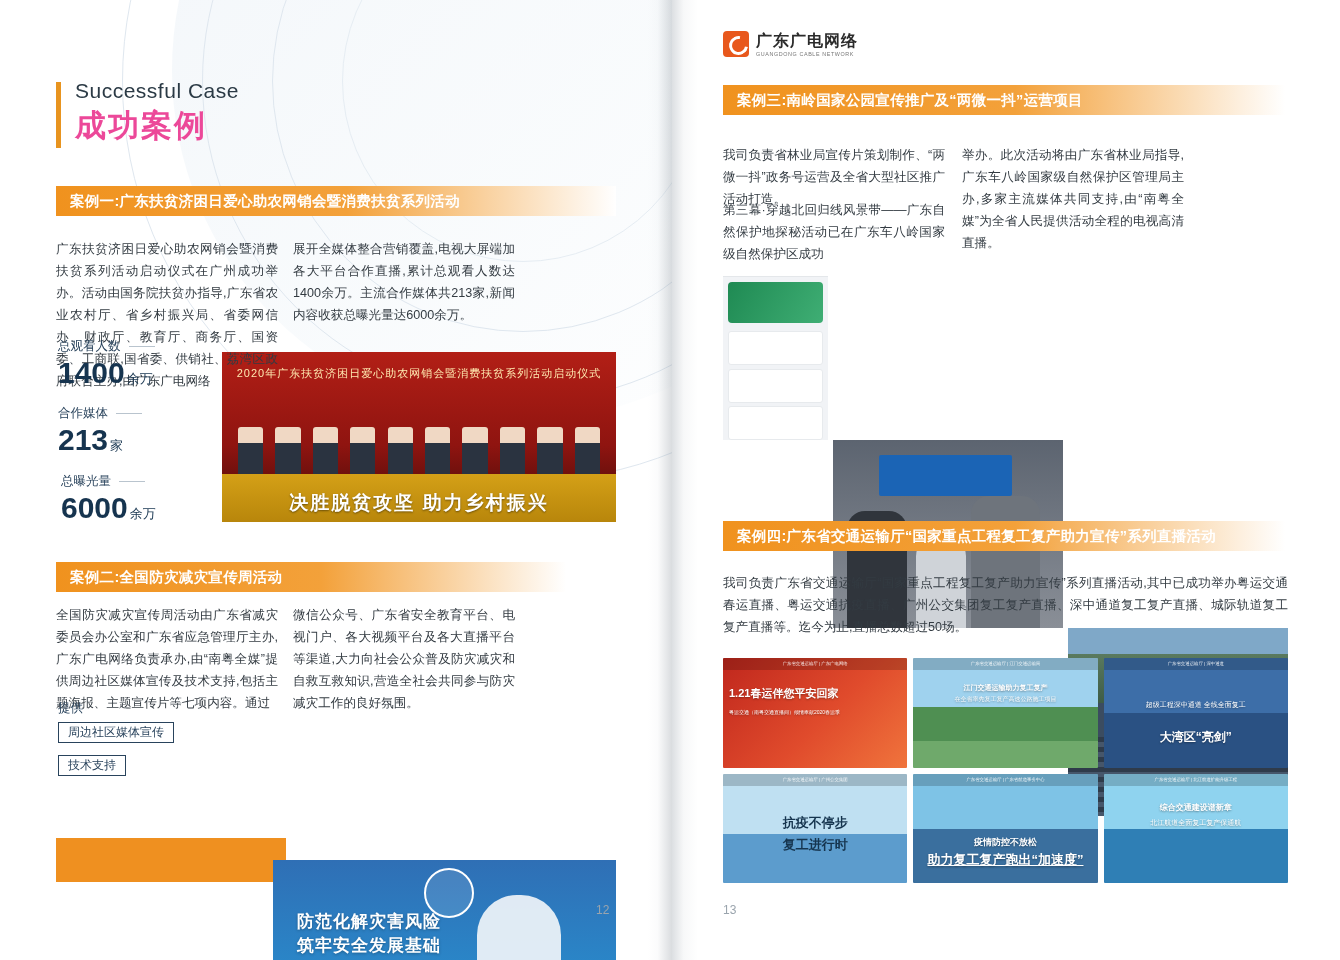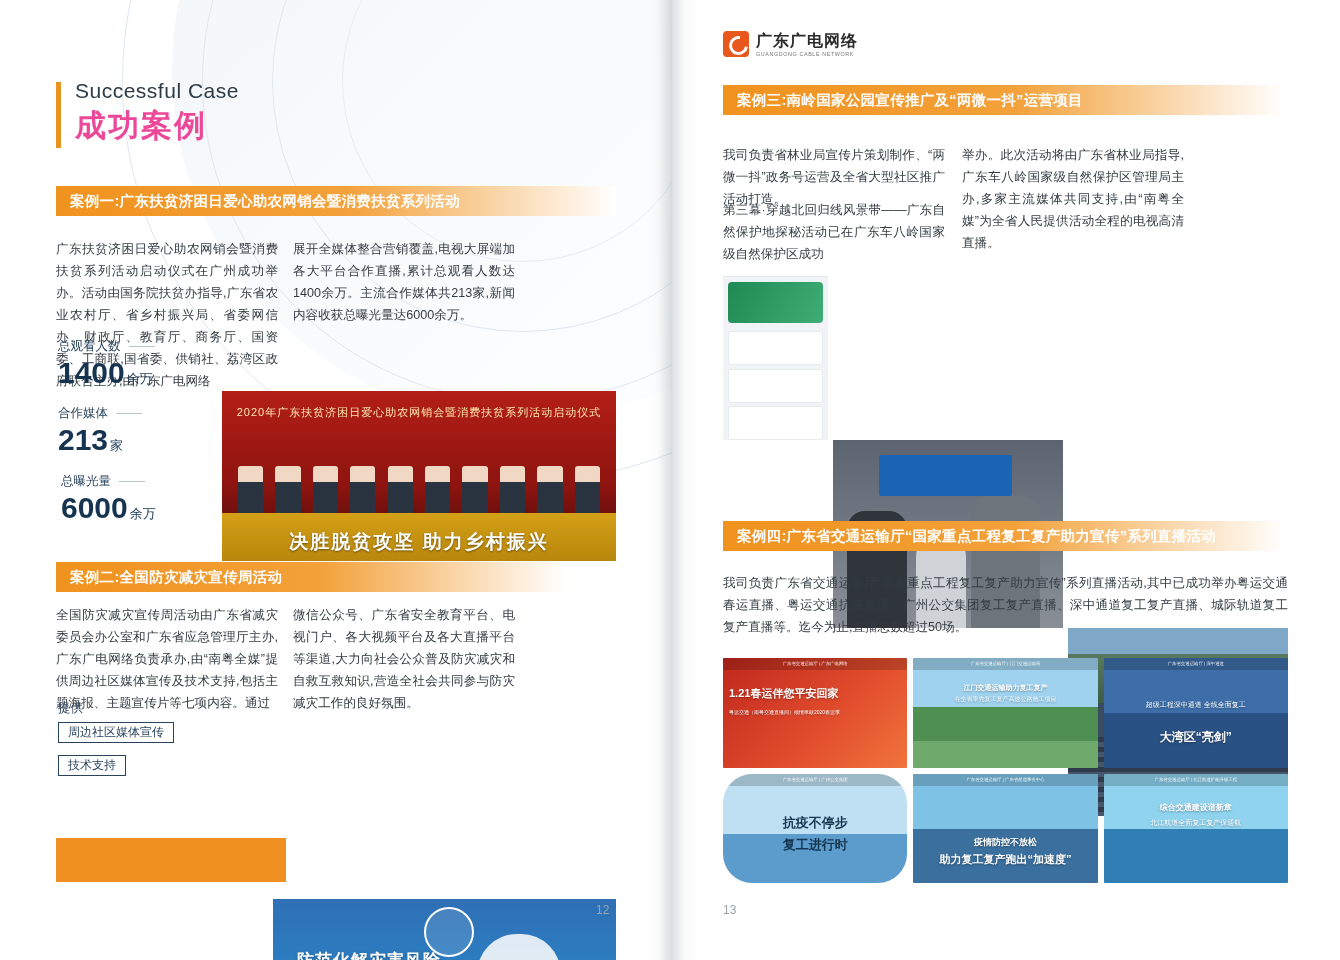--- a/index.html
+++ b/index.html
@@ -425,21 +425,21 @@
     text-shadow: 0 1px 2px rgba(0,0,0,.35);
     white-space: nowrap;
   }
   .poster .p-title.center {
     left: 0; right: 0;
     text-align: center;
   }
   .p1 { background: linear-gradient(135deg, #c0271d 0%, #e04b2c 55%, #f0743c 100%); }
   .p2 { background: linear-gradient(to bottom, #9fd2ee 0 45%, #4f8f52 45% 75%, #6fa96b 75% 100%); }
   .p3 { background: linear-gradient(to bottom, #3d6ea8 0 50%, #2a5183 50% 100%); }
-  .p4 { background: linear-gradient(to bottom, #bfe0f2 0 55%, #5c9ccd 55% 100%); border-radius: 29px; }
+  .p4 { background: linear-gradient(to bottom, #bfe0f2 0 55%, #5c9ccd 55% 100%); }
   .p5 { background: linear-gradient(to bottom, #7ec3e6 0 50%, #3a6f9e 50% 100%); }
   .p6 { background: linear-gradient(to bottom, #8fd3ef 0 50%, #2f7fb5 50% 100%); }
 </style>
 </head>
 <body>
 
 <div class="spread">
 
   <div class="page page-left">
 
@@ -489,21 +489,21 @@
     <div class="stat" style="left:61px; top:473px;">
       <div class="stat-label">
         <span>总曝光量</span>
           <span class="dash"></span>
       </div>
       <div class="stat-value">
         <span>6000</span><span class="unit">余万</span>
       </div>
     </div>
 
-    <div class="photo ph-stage" style="left:222px; top:352px; width:394px; height:170px;margin-top:39px;">
+    <div class="photo ph-stage" style="left:222px; top:352px; width:394px; height:170px;">
       <div class="ph-headline">2020年广东扶贫济困日爱心助农网销会暨消费扶贫系列活动启动仪式</div>
       <div class="ph-row-people">
         <i class="ph-person"></i>
           <i class="ph-person"></i>
           <i class="ph-person"></i>
           <i class="ph-person"></i>
         <i class="ph-person"></i>
           <i class="ph-person"></i>
           <i class="ph-person"></i>
           <i class="ph-person"></i>
@@ -607,21 +607,21 @@
 
       <div class="poster p4">
         <div class="p-top">广东省交通运输厅 | 广州公交集团</div>
         <div class="p-title center" style="top:38%; font-size:13px; color:#16354f; text-shadow:none;">抗疫不停步</div>
         <div class="p-title center" style="top:58%; font-size:13px; color:#16354f; text-shadow:none;">复工进行时</div>
       </div>
 
       <div class="poster p5">
         <div class="p-top">广东省交通运输厅 | 广东省航道事务中心</div>
         <div class="p-title center" style="top:56%; font-size:9px;">疫情防控不放松</div>
-        <div class="p-title center" style="top:72%; font-size:11px;">助力复工复产跑出“加速度”</div>
+        <div class="p-title center" style="top:72%; font-size:13px;text-decoration:underline;">助力复工复产跑出“加速度”</div>
       </div>
 
       <div class="poster p6">
         <div class="p-top">广东省交通运输厅 | 北江航道扩能升级工程</div>
         <div class="p-title center" style="top:24%; font-size:8px;">综合交通建设谱新章</div>
         <div class="p-title center" style="top:38%; font-size:7px; font-weight:normal;">北江航道全面复工复产保通航</div>
       </div>
     </div>
 
     <div class="page-num" style="left:51px; top:903px;">13</div>

